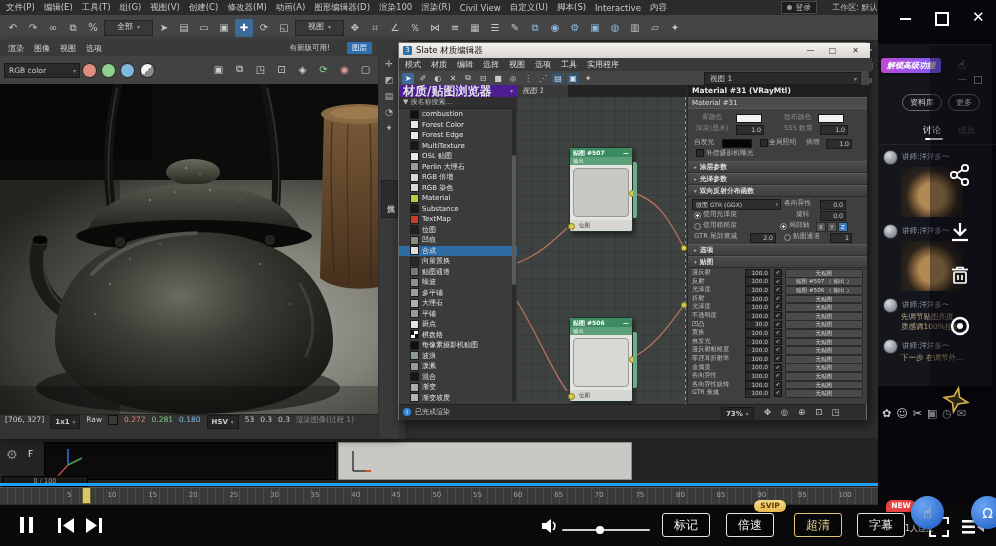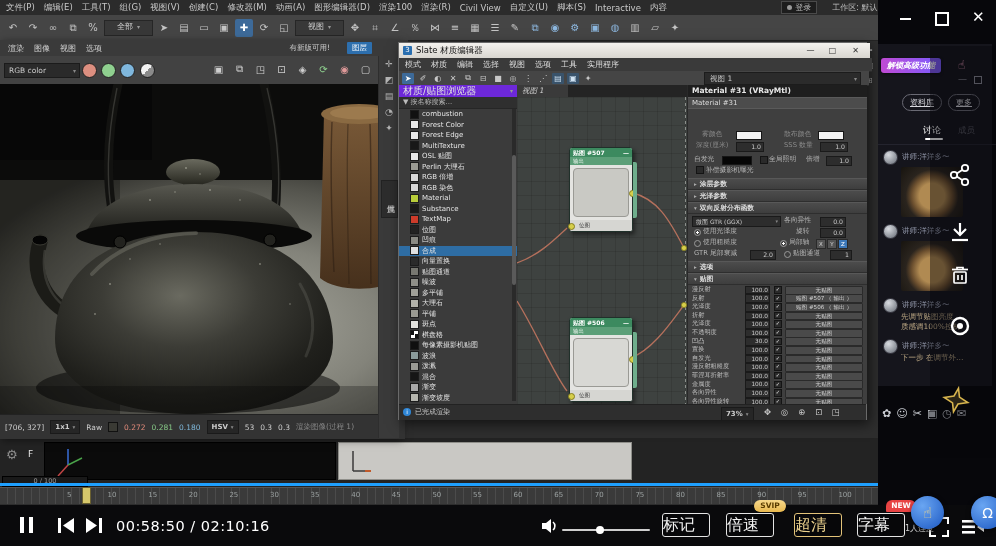--- a/index.html
+++ b/index.html
@@ -47,21 +47,21 @@
   #vfb-layers{position:absolute;right:36px;background:#2d6fae;color:#fff;font-size:7.5px;padding:1px 5px;border-radius:1px;}
   #vfb-tool{position:absolute;left:0;top:16px;width:100%;height:28px;background:#424242;border-bottom:1px solid #2a2a2a;}
   #vfb-ch-drop{position:absolute;left:4px;top:7px;width:70px;height:13px;background:#2a2a2a;border:1px solid #1b1b1b;
     font-size:7.5px;color:#ccc;line-height:13px;padding-left:4px;}
   #vfb-ch-drop:after{content:"▾";position:absolute;right:3px;font-size:6px;color:#888;}
   .chdot{position:absolute;top:7px;width:13px;height:13px;border-radius:50%;border:1px solid #222;}
   #vfb-icons{position:absolute;left:210px;top:5px;display:flex;gap:4px;}
   .vicon{width:17px;height:16px;display:flex;align-items:center;justify-content:center;font-size:10px;color:#cfcfcf;}
   #vfb-render{position:absolute;left:0;top:44px;width:398px;height:330px;background:#161614;overflow:hidden;}
   #vfb-status{position:absolute;left:0;top:374px;width:100%;height:24px;background:#333;border-top:1px solid #222;
-    display:flex;align-items:center;gap:6px;padding-left:5px;font-size:7.5px;color:#ccc;white-space:nowrap;}
+    display:flex;gap:6px;padding-left:5px;font-size:7.5px;color:#ccc;white-space:nowrap;}
   .chip{background:#262626;border:1px solid #1a1a1a;padding:0 4px;height:12px;line-height:12px;font-size:7px;color:#ccc;font-weight:bold;}
   .chip:after{content:"▾";font-size:5.5px;margin-left:3px;color:#888;}
   .swatch-sm{width:8px;height:8px;background:#3a3a34;border:1px solid #111;display:inline-block;}
   #vfb-status .rv{color:#e08a7a;}#vfb-status .gv{color:#86c886;}#vfb-status .bv{color:#7fb7d9;}
   #vfb-status .dim{color:#8a8a8a;}
 
   
   #side-strip{position:absolute;left:378px;top:56px;width:20px;height:382px;background:#3a3a3a;border-left:1px solid #2e2e2e;z-index:5;}
   .sstrip-ic{width:100%;height:16px;display:flex;align-items:center;justify-content:center;font-size:9px;color:#b5b5b5;}
   #props-tab{position:absolute;left:2px;top:124px;width:15px;height:36px;background:#2d2d2d;border:1px solid #222;
@@ -80,21 +80,21 @@
     display:flex;align-items:center;gap:3px;padding-left:3px;}
   .sticon{width:12px;height:11px;display:flex;align-items:center;justify-content:center;font-size:8px;color:#c9c9c9;border-radius:1px;}
   .sticon.act{background:#3d6a99;color:#fff;}
   .sticon.blue{background:#39536b;color:#cfe2f2;}
   #slate-viewdrop{position:absolute;right:8px;top:1px;width:150px;height:11px;background:#2b2b2b;border:1px solid #1c1c1c;
     font-size:7.5px;color:#ccc;line-height:11px;padding-left:5px;}
   #slate-viewdrop:after{content:"▾";position:absolute;right:3px;font-size:6px;color:#888;}
 
   
   #browser{position:absolute;left:0;top:42px;width:118px;height:319px;background:#3b3b3b;border-right:1px solid #292929;}
-  #browser-hdr{height:12px;background:#6d28d9;font-size:10px;font-weight:normal;color:#e0e0e0;line-height:12px;padding-left:4px;position:relative;}
+  #browser-hdr{height:12px;background:#4c1d95;font-size:12px;font-weight:bold;color:#e0e0e0;line-height:12px;padding-left:4px;position:relative;}
   #browser-hdr:after{content:"▾";position:absolute;right:4px;font-size:6px;color:#999;}
   #browser-search{height:11px;background:#2f2f2f;font-size:7px;color:#bbb;line-height:11px;padding-left:4px;border-bottom:1px solid #262626;}
   #browser-list{position:relative;height:294px;overflow:hidden;}
   .bitem{height:10.5px;display:flex;align-items:center;gap:3px;padding-left:11px;font-size:7px;color:#e4e4e4;white-space:nowrap;}
   .bitem.sel{background:#2e6da4;}
   .bicon{width:7px;height:7px;border:1px solid #1c1c1c;flex:0 0 auto;}
   .bicon.checker{background:conic-gradient(#fff 0 25%,#111 0 50%,#fff 0 75%,#111 0);}
   #browser-scroll{position:absolute;right:1px;top:70px;width:4px;height:130px;background:#5a5a5a;border-radius:2px;}
   #browser-track{position:absolute;right:1px;top:24px;width:4px;height:292px;background:#2a2a2a;}
 
@@ -167,21 +167,21 @@
   #wc-max{position:absolute;left:57px;top:12px;width:10px;height:10px;border:2px solid #fff;}
   #wc-close{position:absolute;left:94px;top:8px;font-size:15px;color:#fff;}
   #chat-panel{position:absolute;left:0;top:44px;width:114px;height:342px;background:#15151c;}
   #promo-badge{position:absolute;left:3px;top:14px;height:15px;padding:0 6px;border-radius:3px;
     background:linear-gradient(90deg,#c04ad4,#7a5cff);color:#fff;font-size:8px;font-weight:bold;font-style:italic;
     line-height:15px;box-shadow:0 1px 3px rgba(0,0,0,.5);}
   #promo-hand{position:absolute;left:80px;top:14px;color:#f4a0c0;font-size:12px;}
   #panel-min{position:absolute;left:80px;top:30px;color:#8a8a96;font-size:9px;}
   #panel-max{position:absolute;left:96px;top:32px;width:6px;height:6px;border:1px solid #8a8a96;}
   .pill{position:absolute;top:50px;height:15px;border:1px solid #6a6a74;border-radius:9px;font-size:8px;color:#d8d8de;
-    line-height:15px;text-align:center;text-decoration:underline;}
+    line-height:15px;text-align:center;}
   #tab-discuss{position:absolute;left:45px;top:80px;font-size:9px;color:#fff;}
   #tab-underline{position:absolute;left:47px;top:94px;width:18px;height:2px;background:#fff;border-radius:1px;}
   #tab-members{position:absolute;left:80px;top:81px;font-size:8.5px;color:#55555f;}
   #tab-divider{position:absolute;left:0;top:100px;width:118px;height:1px;background:#24242e;}
   #messages{position:absolute;left:5px;top:106px;width:110px;}
   .msg{margin-bottom:7px;}
   .mhead{display:flex;align-items:center;gap:4px;height:14px;}
   .avatar{width:13px;height:13px;border-radius:50%;background:radial-gradient(circle at 35% 30%,#d8dbe0,#878c94 70%,#5a5e66);
     border:1px solid #3a3a44;flex:0 0 auto;}
   .uname{font-size:7.5px;color:#8f94a6;}
@@ -196,21 +196,21 @@
   
   #player-bar{position:absolute;left:0;top:505px;width:996px;height:41px;background:#0a0a0c;z-index:40;}
   #pb-pause{position:absolute;left:20px;top:12px;width:13px;height:16px;display:flex;gap:5px;}
   #pb-pause span{width:4px;height:16px;background:#fff;}
   .pb-skip{position:absolute;top:12px;}
   #pb-time{position:absolute;left:116px;top:13px;font-size:14.5px;color:#fff;letter-spacing:.5px;}
   #pb-vol{position:absolute;left:540px;top:13px;}
   #pb-volslider{position:absolute;left:562px;top:24px;width:88px;height:2px;background:#cfcfcf;border-radius:1px;}
   #pb-voldot{position:absolute;left:34px;top:-3px;width:8px;height:8px;border-radius:50%;background:#fff;}
   .wbtn{position:absolute;top:8px;width:46px;height:22px;border:1.5px solid #e4e4e4;border-radius:3px;color:#f0f0f0;
-    font-size:16px;text-align:left;line-height:22px;background:rgba(0,0,0,.25);}
+    font-size:12px;text-align:center;line-height:22px;background:rgba(0,0,0,.25);}
   .wbtn.gold{border-color:#e3c379;color:#ecd28e;}
   .bdg{position:absolute;top:-5px;height:12px;font-size:7.5px;font-weight:bold;line-height:12px;text-align:center;border-radius:6px;z-index:2;}
   #svip-b{left:754px;width:32px;background:linear-gradient(#f7d98c,#e9b94f);color:#5a3c00;}
   #new-b{left:886px;width:30px;background:#e84343;color:#fff;border-radius:6px 6px 6px 1px;}
   #pb-viewers{position:absolute;left:905px;top:18px;font-size:8px;color:#cfcfcf;}
   #pb-full{position:absolute;left:928px;top:11px;}
   #pb-list{position:absolute;left:960px;top:12px;}
   .fcircle{position:absolute;top:-9px;width:33px;height:33px;border-radius:50%;
     background:radial-gradient(circle at 35% 30%,#6aa6f2,#2f6bce 75%);box-shadow:0 2px 5px rgba(0,0,0,.5);
     display:flex;align-items:center;justify-content:center;z-index:3;}
@@ -666,21 +666,21 @@
           <span class="ndot out" style="top:38px"></span>
           <span class="nside"></span>
         </div>
       </div>
     </div>
 
     <div id="params">
       <div id="p-hdr">Material #31 (VRayMtl)</div>
       <div id="p-sub">Material #31</div>
 
-      <div class="prow" style="margin-top:20px">
+      <div class="prow" style="margin-top:3px">
         <span class="plab dim" style="left:14px">雾颜色</span>
         <span class="swt white" style="left:48px;width:24px"></span>
         <span class="plab dim" style="left:96px">散布颜色</span>
         <span class="swt white" style="left:130px;width:24px"></span>
       </div>
       <div class="prow">
         <span class="plab dim" style="left:8px">深度(厘米)</span>
         <span class="spin" style="left:48px;width:22px">1.0</span>
         <span class="plab dim" style="left:96px">SSS 数量</span>
         <span class="spin" style="left:132px;width:22px">1.0</span>
@@ -943,21 +943,20 @@
         <span></span>
       </div>
     <svg class="pb-skip" style="left:56px" width="20" height="17">
       <rect x="2" y="1" width="3" height="15" fill="#fff"></rect>
         <polygon points="18,1 7,8.5 18,16" fill="#fff"></polygon>
     </svg>
     <svg class="pb-skip" style="left:84px" width="20" height="17">
       <polygon points="2,1 13,8.5 2,16" fill="#fff"></polygon>
         <rect x="15" y="1" width="3" height="15" fill="#fff"></rect>
     </svg>
-    <div id="pb-time">00:58:50 / 02:10:16</div>
     <svg id="pb-vol" width="18" height="16">
       <path d="M2,5 L6,5 L11,1 L11,15 L6,11 L2,11 Z" fill="#fff"></path>
       <path d="M13,4 C15.5,6 15.5,10 13,12" stroke="#fff" stroke-width="1.6" fill="none"></path>
     </svg>
     <div id="pb-volslider">
         <span id="pb-voldot"></span>
       </div>
     <div class="wbtn" style="left:662px">标记</div>
     <div class="wbtn" style="left:726px">倍速</div>
     <div class="bdg" id="svip-b">SVIP</div>

